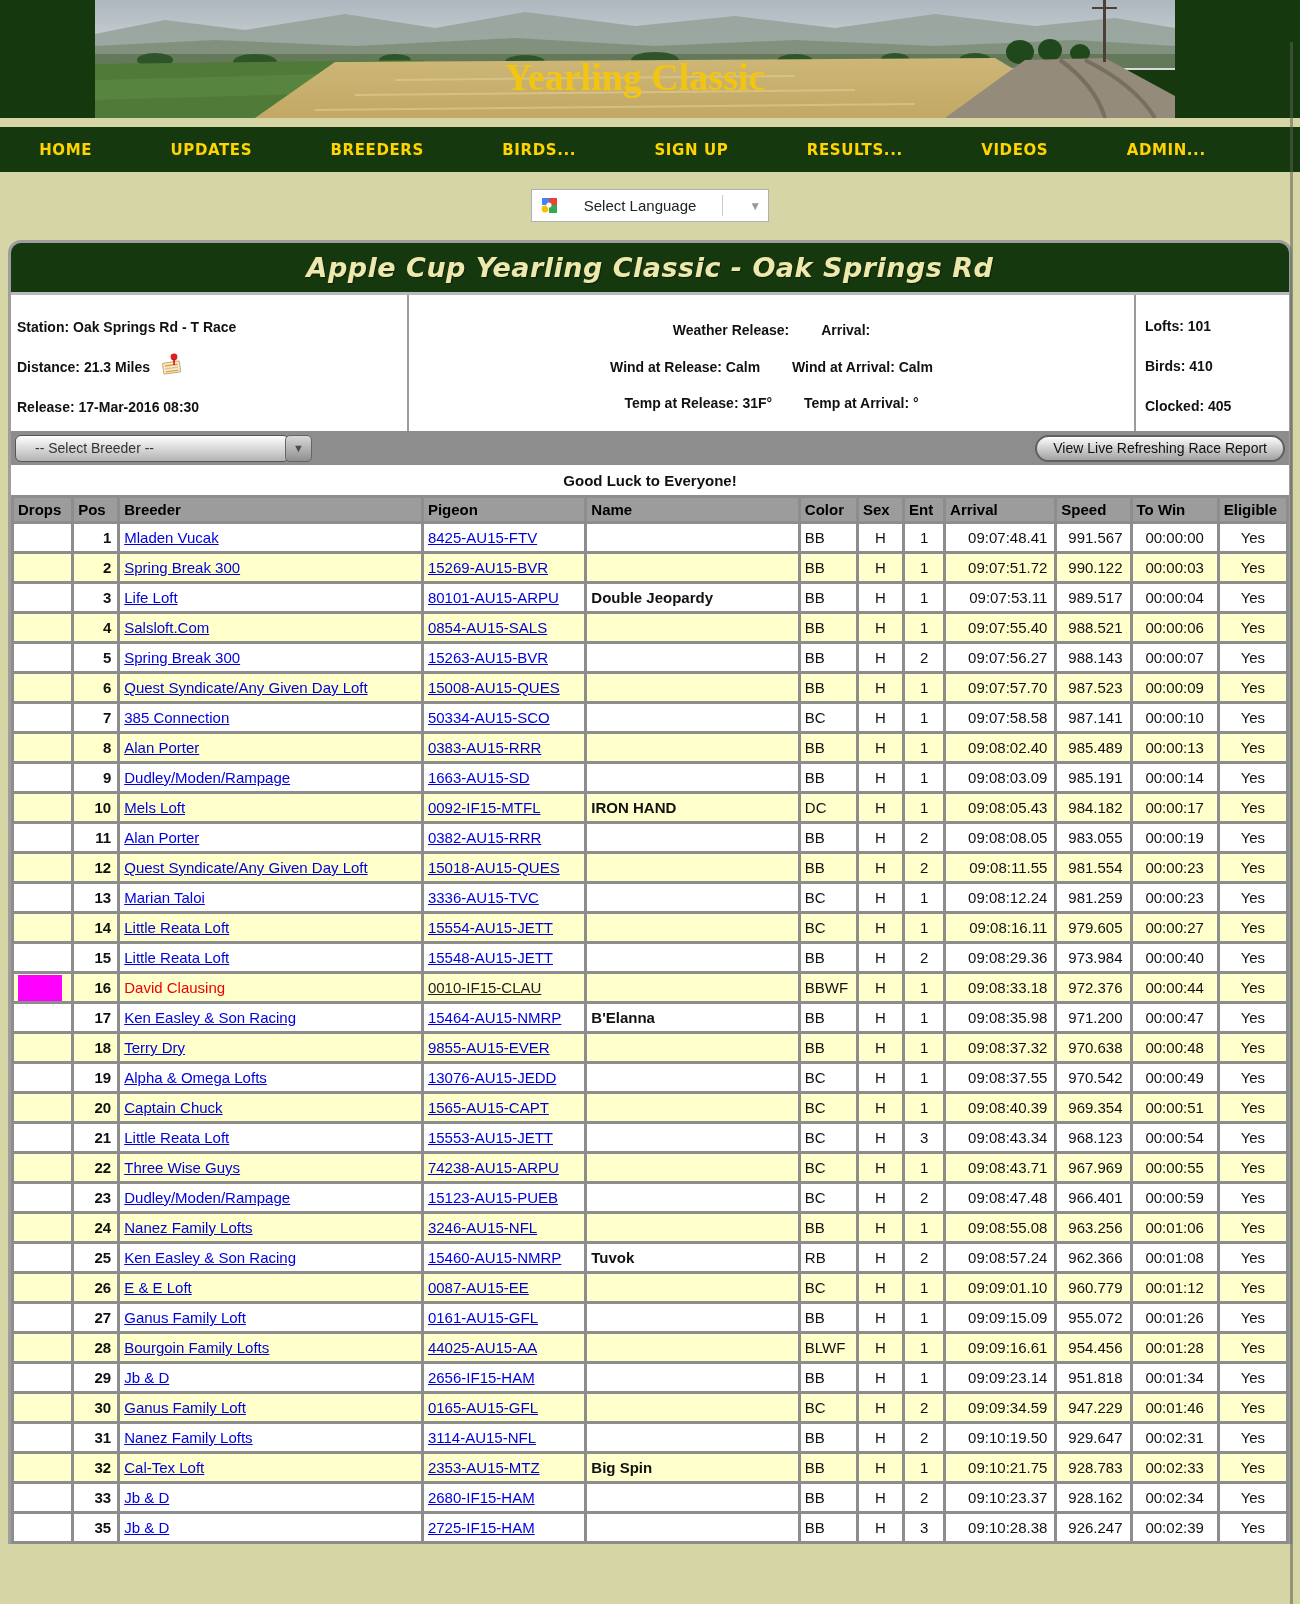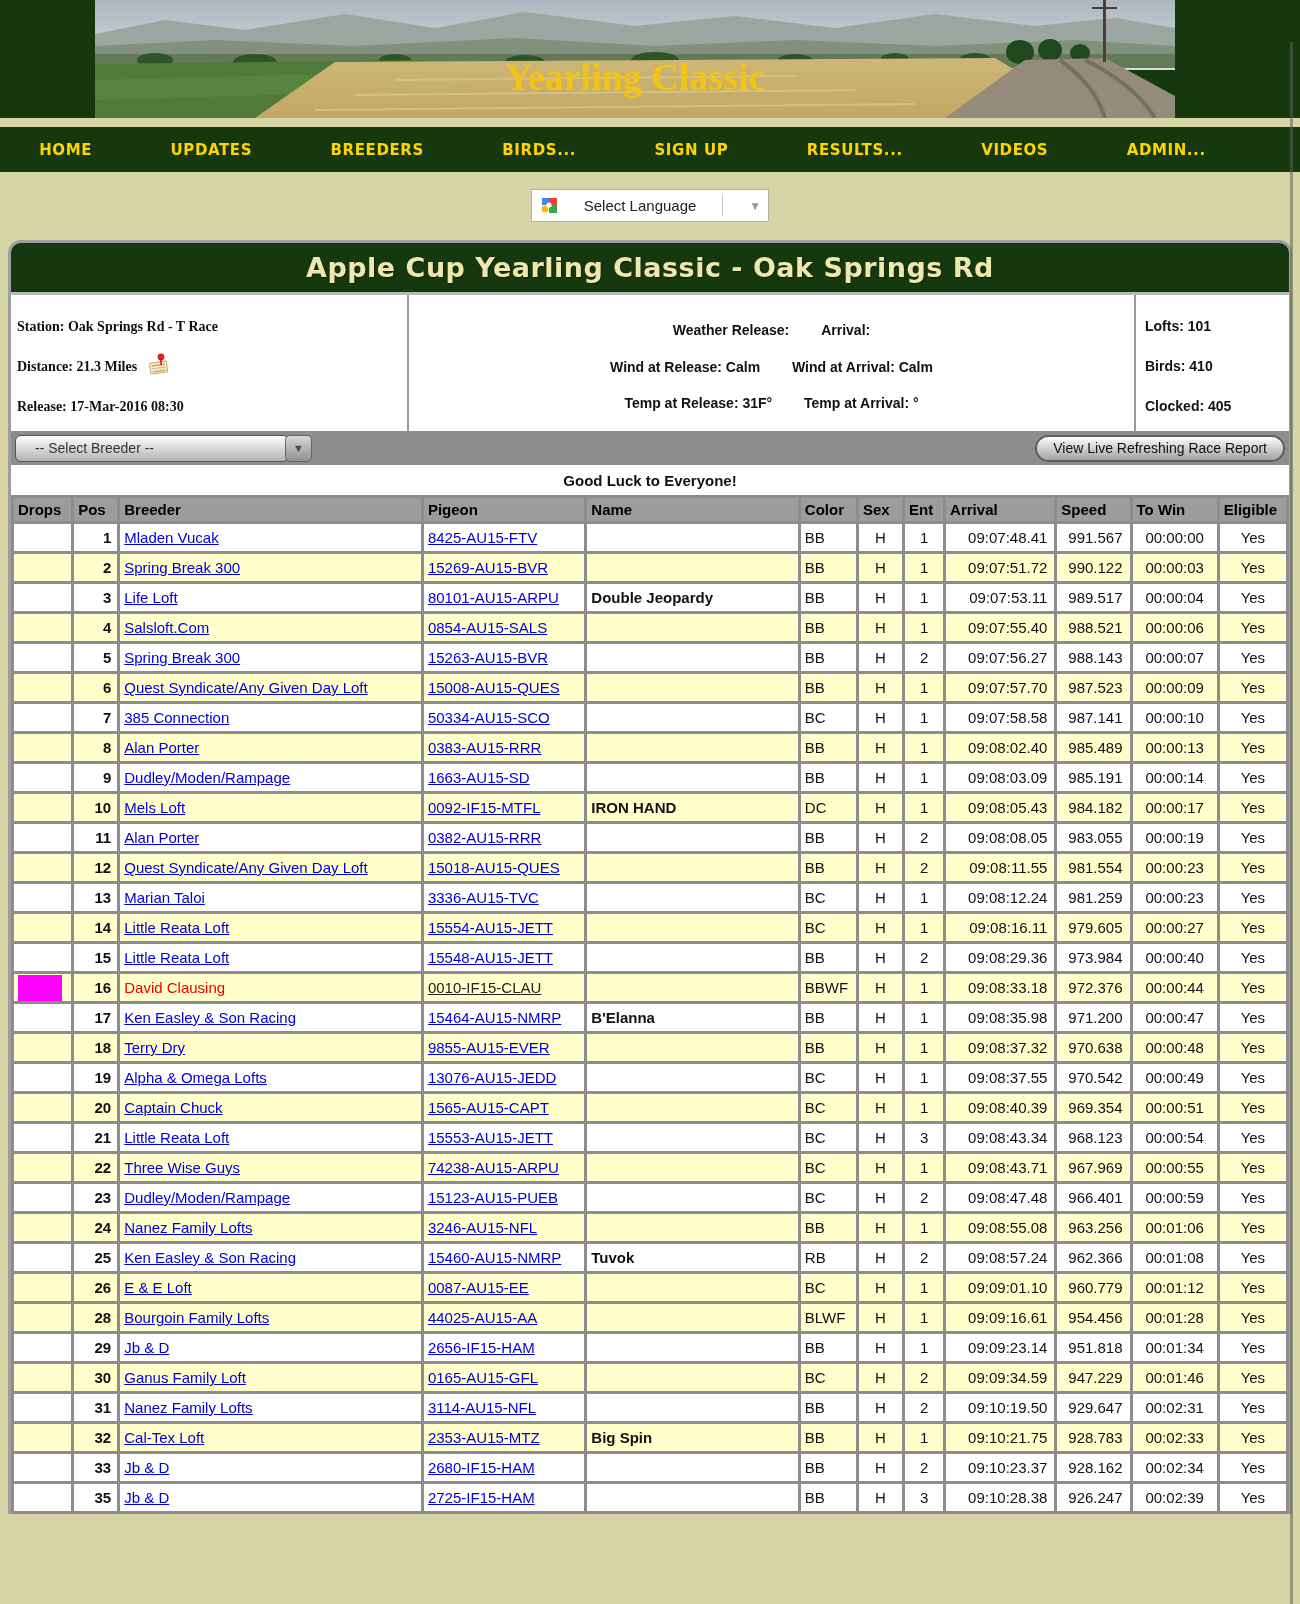--- a/index.html
+++ b/index.html
@@ -24,26 +24,26 @@
   .lang-label{font-size:15px;color:#222;}
   .lang-div{width:1px;height:21px;background:#c9c9c9;}
   .lang-arrow{color:#999;font-size:12px;}
   
   .panel{margin:0 8px;border:3px solid #9e9e9e;border-bottom:none;
     border-radius:13px 13px 0 0;background:#8d8d8d;overflow:hidden;}
   .title-bar{background:#16380f;height:49px;display:flex;align-items:center;
     justify-content:center;border-bottom:3px solid #b9b9b9;}
   .page-title{color:#eee8ac;font-size:27px;font-weight:bold;margin:7px;
     letter-spacing:.5px;font-family:"DejaVu Sans",sans-serif;
-    text-shadow:1px 1px 1px rgba(0,0,0,.4);}
+    text-shadow:1px 1px 1px rgba(0,0,0,.4);font-style:italic;}
   
   .info-row{display:flex;background:#fff;height:136px;font-size:14px;font-weight:bold;color:#111;}
   .info-left{width:398px;border-right:2px solid #9a9a9a;box-sizing:border-box;
     padding:24px 4px 16px 6px;display:flex;flex-direction:column;justify-content:space-between;}
-  .info-line{display:flex;align-items:center;gap:10px;white-space:nowrap;font-family:Liberation Serif, serif;}
+  .info-line{display:flex;align-items:center;gap:10px;white-space:nowrap;}
   .info-mid{flex:1;display:flex;flex-direction:column;justify-content:space-between;
     padding:27px 0 20px;text-align:center;}
   .mid-line span{margin:0 14px;}
   .info-right{width:155px;border-left:2px solid #9a9a9a;box-sizing:border-box;
     padding:23px 0 17px 9px;display:flex;flex-direction:column;justify-content:space-between;}
   .map-icon{width:24px;height:24px;margin-top:-8px;}
   
   .toolbar{background:#8d8d8d;height:34px;display:flex;align-items:center;
     justify-content:space-between;padding:0 4px;}
   .fake-select{position:relative;width:272px;height:25px;border:1px solid #555;
@@ -607,20 +607,34 @@
           <td class="c-pigeon"><a class="lnk">0087-AU15-EE</a></td>
           <td class="c-name" style="font-weight: bold;"></td>
           <td class="c-color">BC</td>
           <td class="c-sex">H</td>
           <td class="c-ent">1</td>
           <td class="c-arrival">09:09:01.10</td>
           <td class="c-speed">960.779</td>
           <td class="c-towin">00:01:12</td>
           <td class="c-elig">Yes</td>
         </tr>
+        <tr>
+          <td class="c-drops"></td>
+          <td class="c-pos">27</td>
+          <td class="c-breeder"><a class="lnk">Ganus Family Loft</a></td>
+          <td class="c-pigeon"><a class="lnk">0161-AU15-GFL</a></td>
+          <td class="c-name" style="font-weight: bold;"></td>
+          <td class="c-color">BB</td>
+          <td class="c-sex">H</td>
+          <td class="c-ent">1</td>
+          <td class="c-arrival">09:09:15.09</td>
+          <td class="c-speed">955.072</td>
+          <td class="c-towin">00:01:26</td>
+          <td class="c-elig">Yes</td>
+        </tr>
         <tr class="alt">
           <td class="c-drops"></td>
           <td class="c-pos">28</td>
           <td class="c-breeder"><a class="lnk">Bourgoin Family Lofts</a></td>
           <td class="c-pigeon"><a class="lnk">44025-AU15-AA</a></td>
           <td class="c-name" style="font-weight: bold;"></td>
           <td class="c-color">BLWF</td>
           <td class="c-sex">H</td>
           <td class="c-ent">1</td>
           <td class="c-arrival">09:09:16.61</td>

